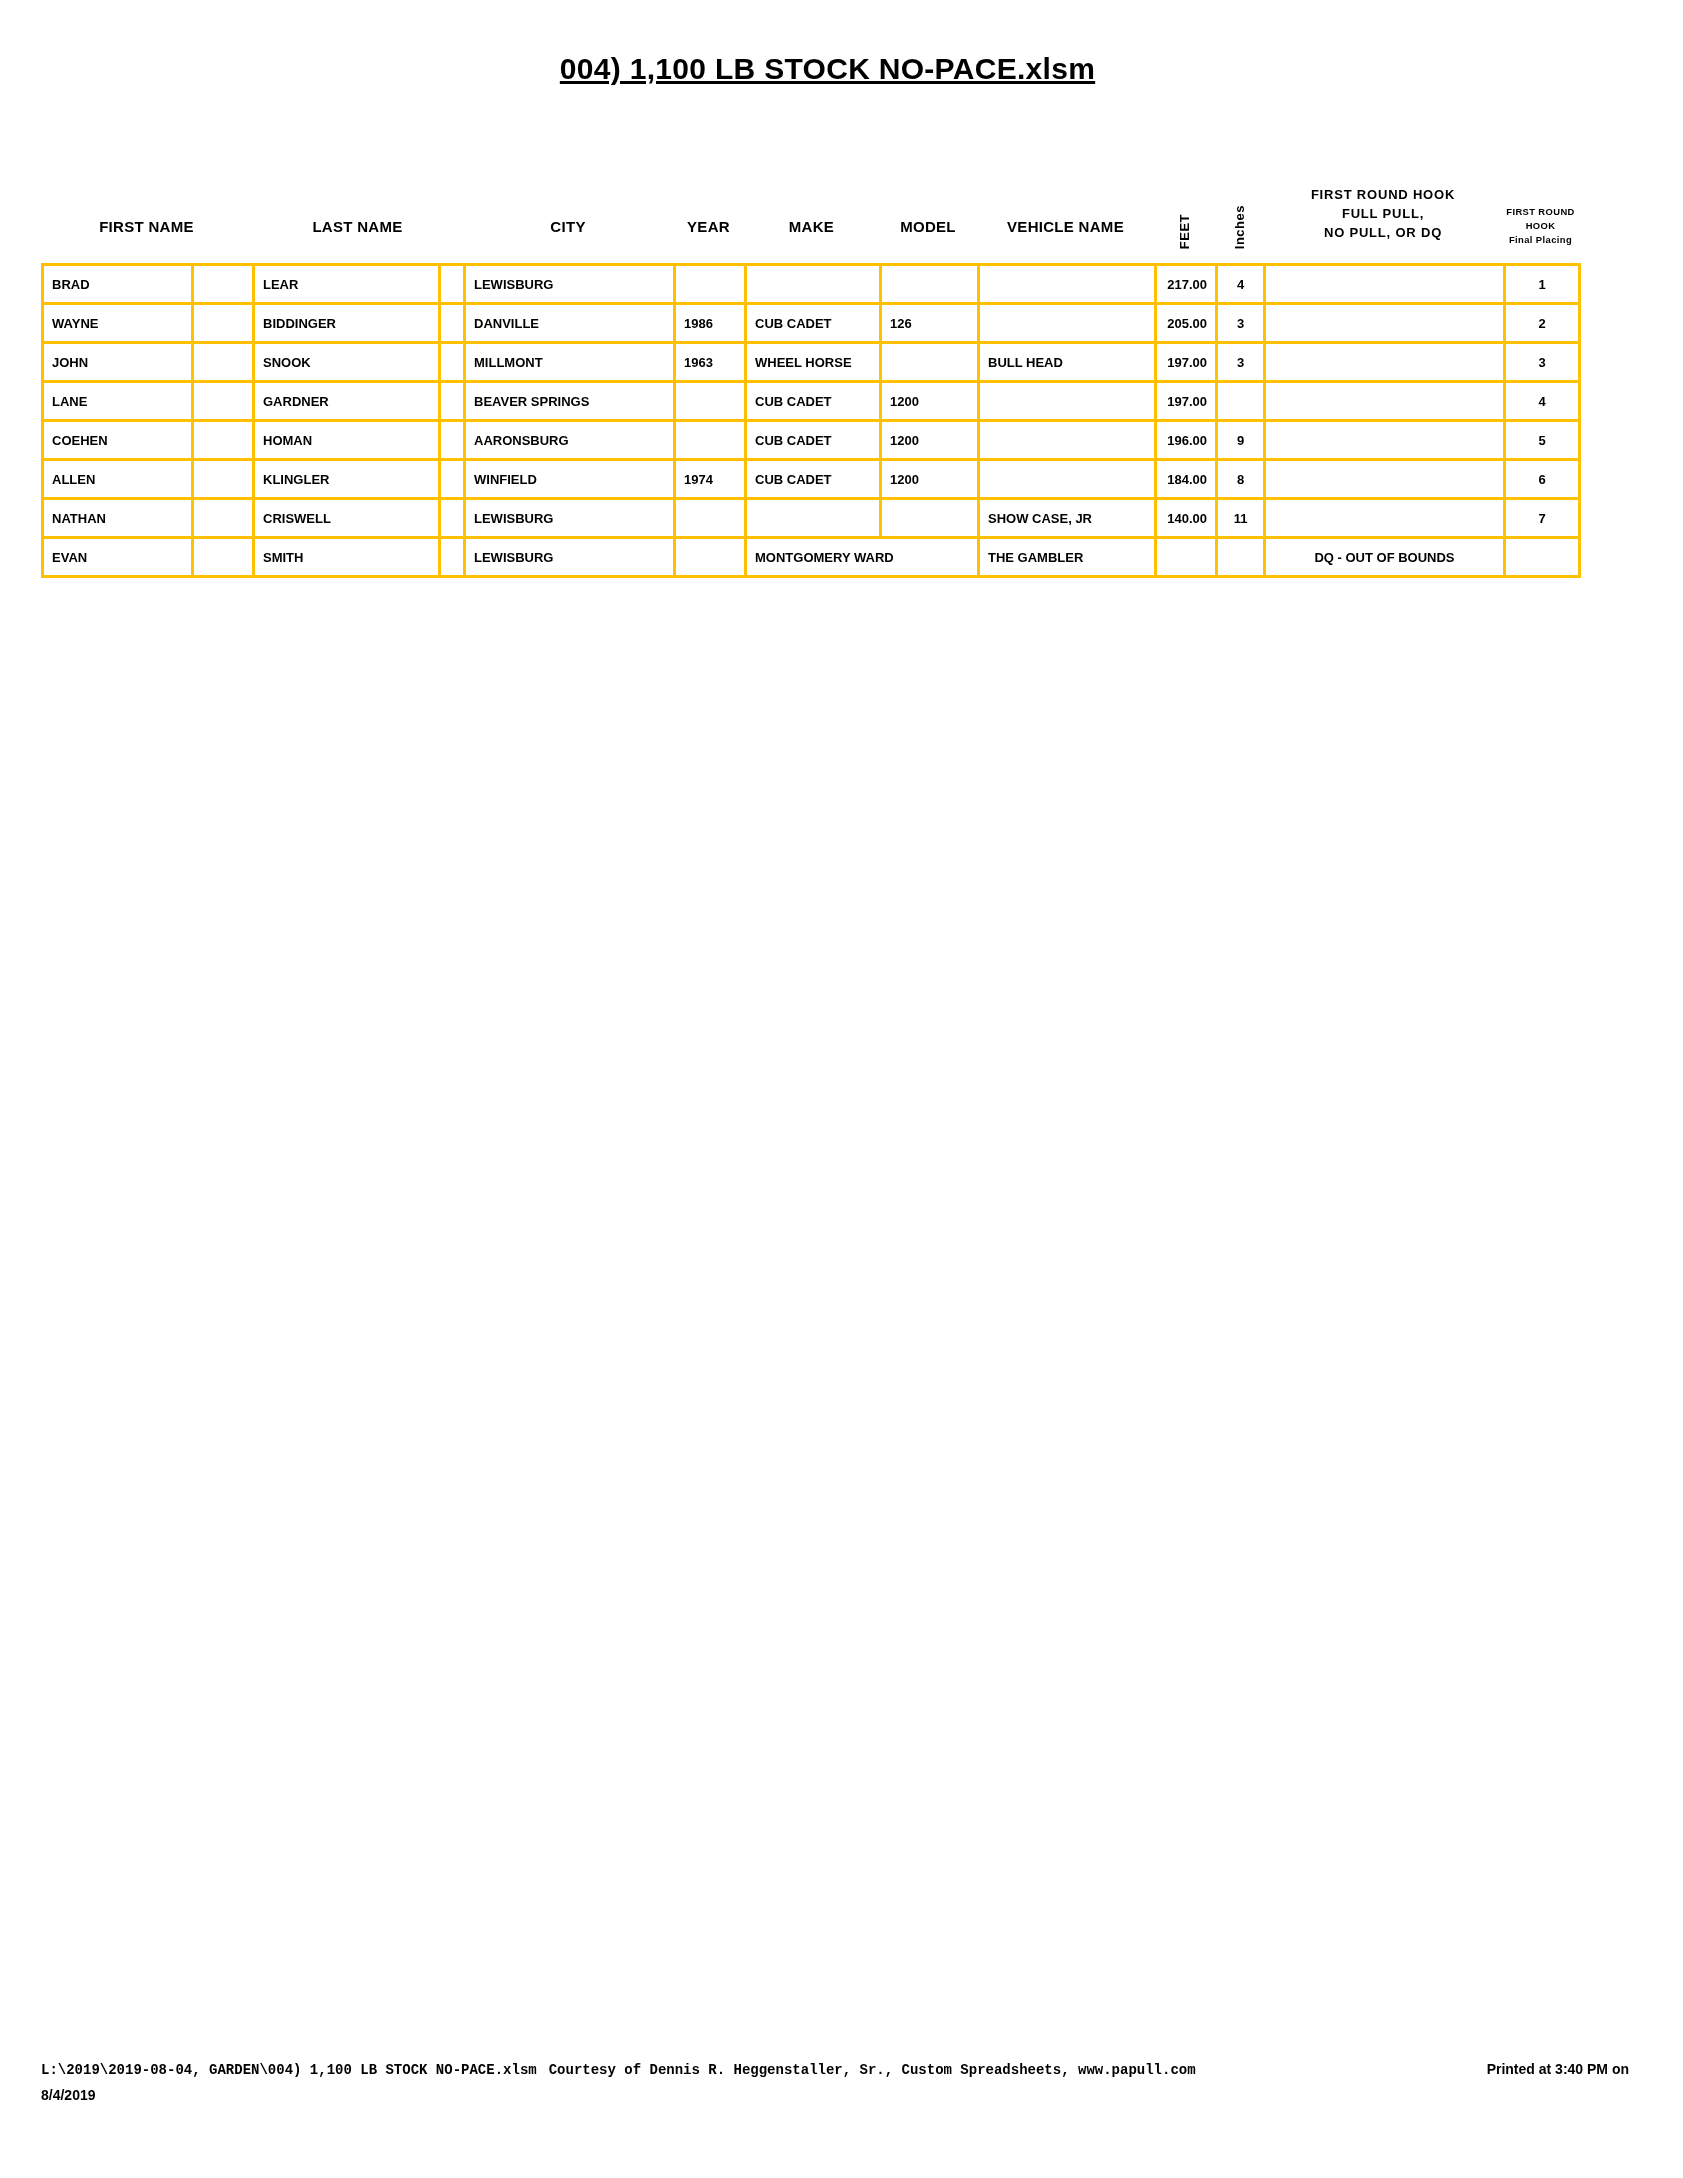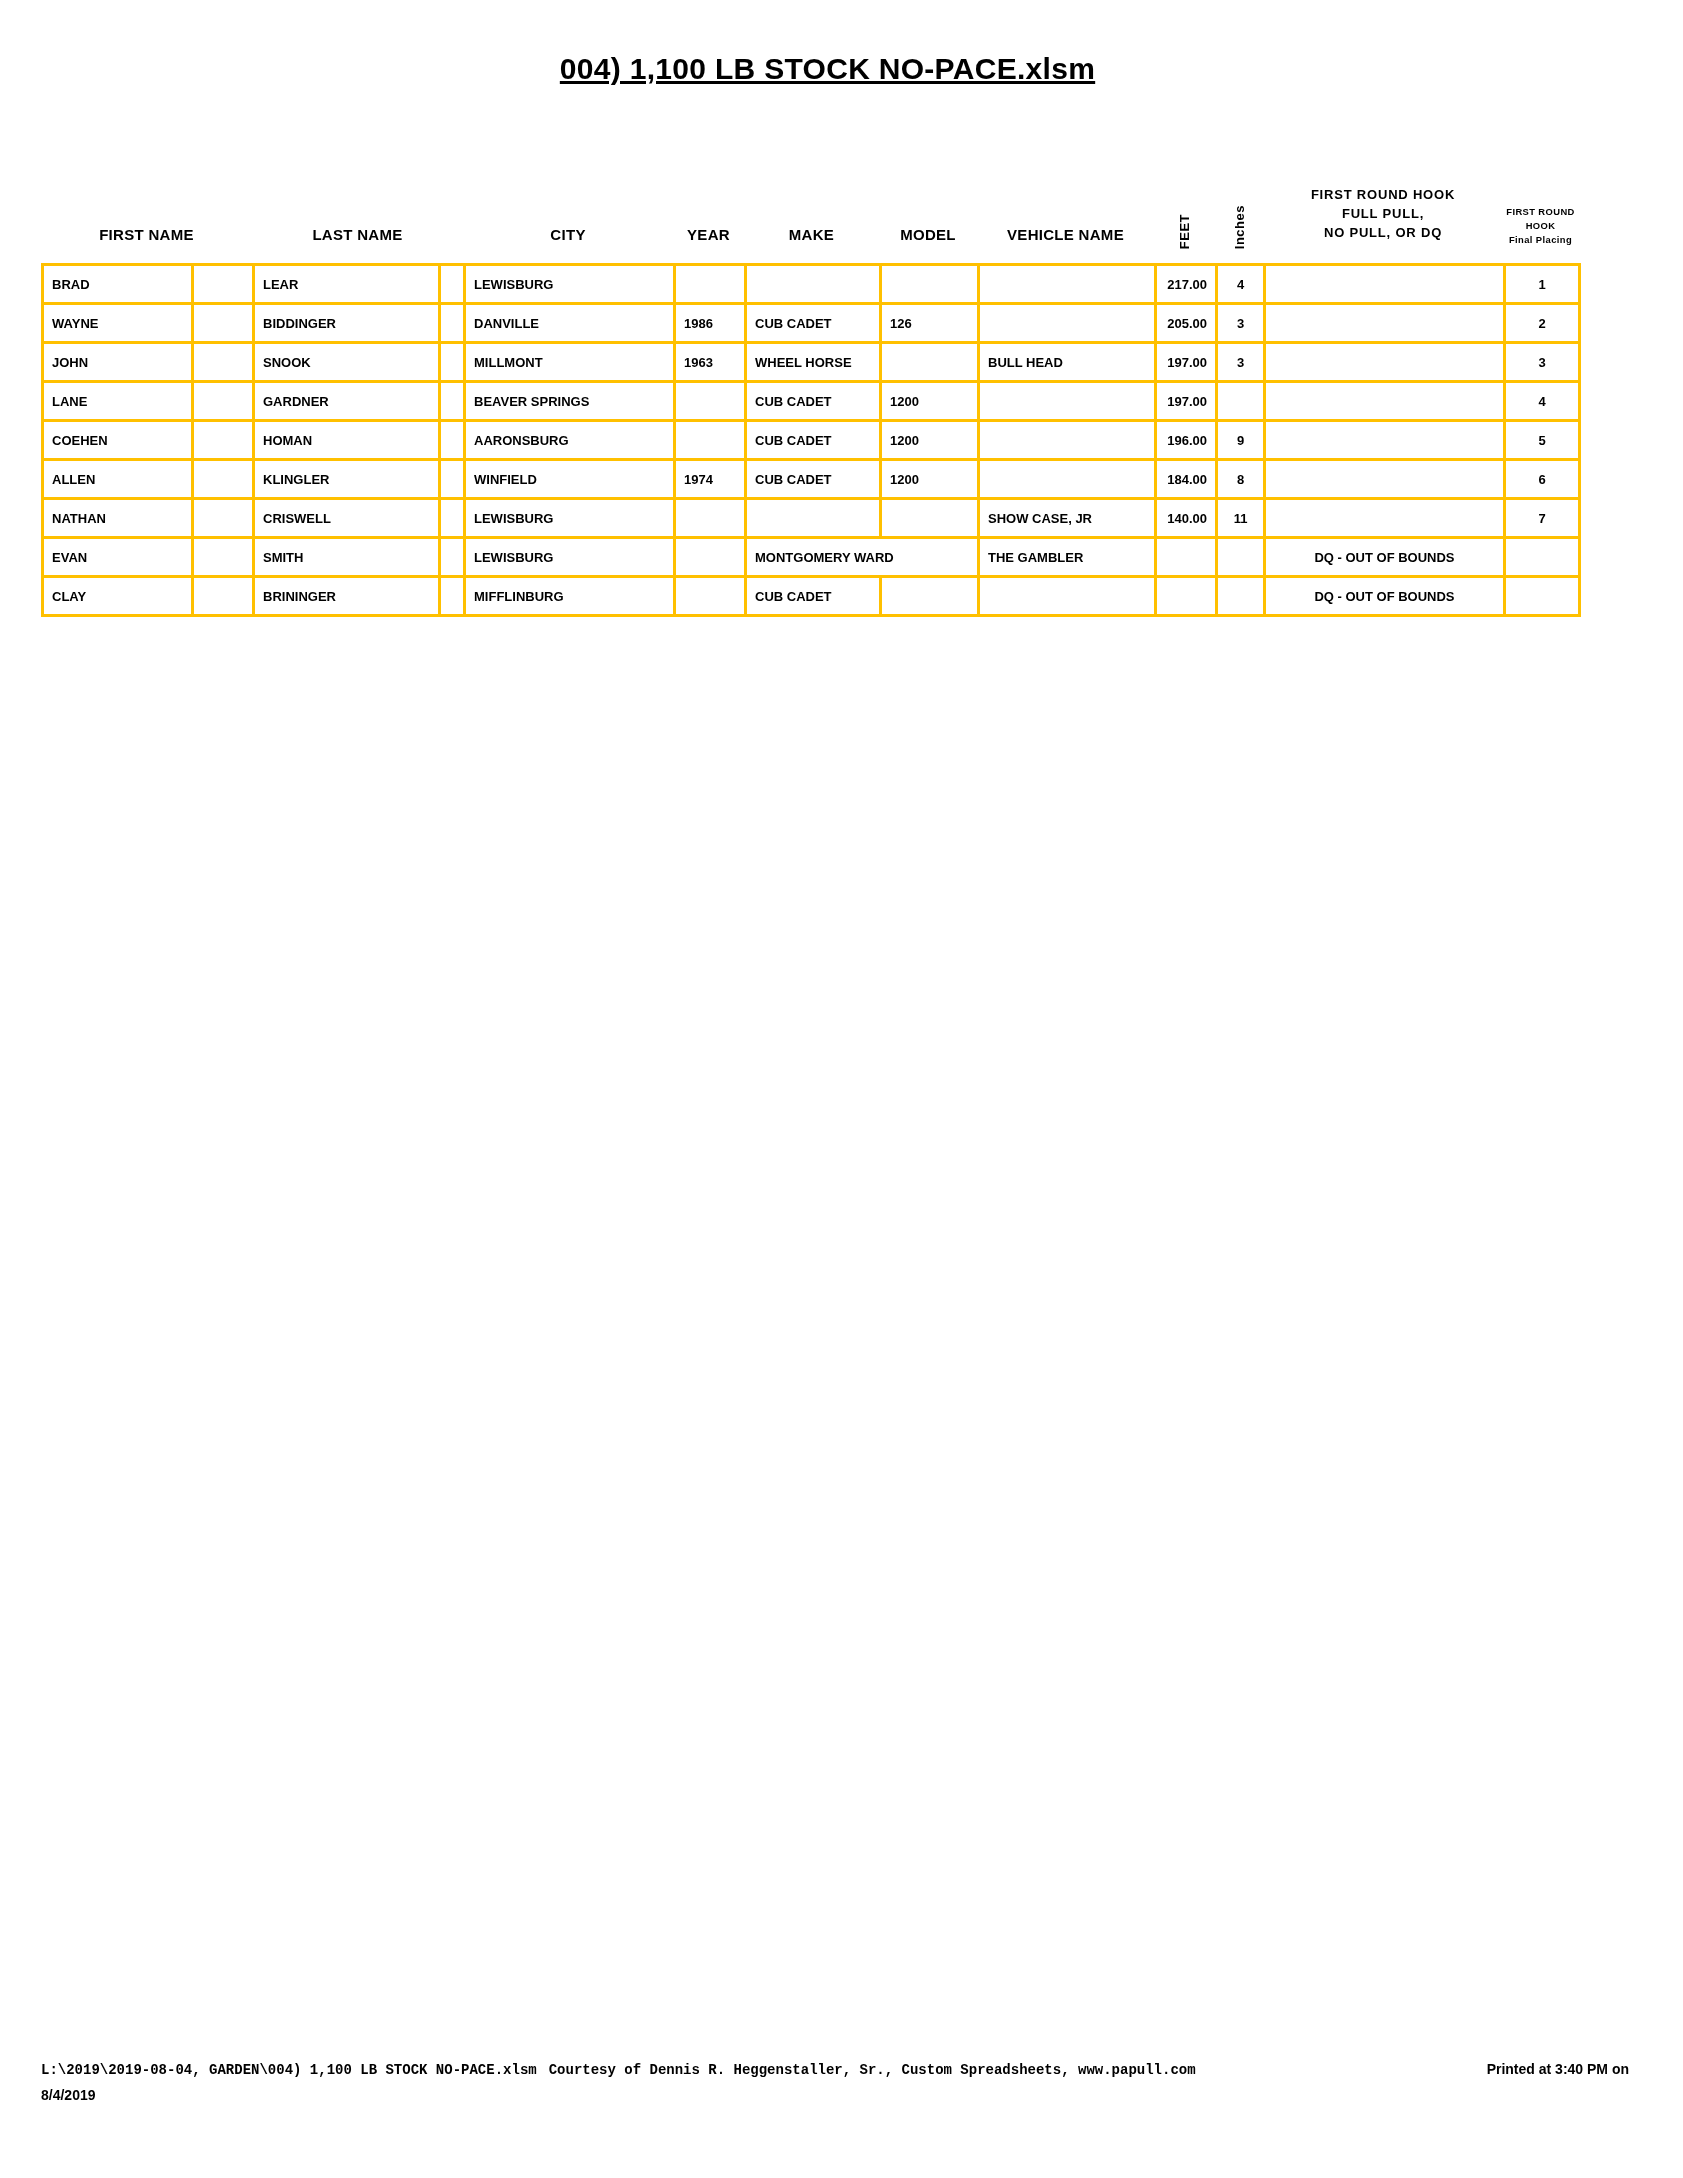--- a/index.html
+++ b/index.html
@@ -23,21 +23,21 @@
   .sheet{position:absolute;left:41px;top:147px;width:1538px;}
 
   
   .header-grid{
     display:grid;height:116px;
     grid-template-columns:150px 61px 186px 25px 210px 71px 135px 98px 177px 61px 48px 240px 75px;
     align-items:end;
   }
   .hdr{
     font-weight:700;text-align:center;font-size:15px;letter-spacing:0.3px;
-    padding-bottom:20px;white-space:nowrap;
+    padding-bottom:28px;white-space:nowrap;
   }
   .hdr-first{grid-column:1/3;}
   .hdr-last{grid-column:3/5;}
   .hdr-rot{
     writing-mode:vertical-rl;transform:rotate(180deg);
     justify-self:center;font-size:13px;padding-bottom:0;
     margin-bottom:14px;letter-spacing:0.5px;
   }
   .hdr-hook{font-size:13px;line-height:1.45;letter-spacing:0.8px;padding-bottom:20px;white-space:normal;}
   .hdr-final{font-size:9.4px;line-height:1.5;letter-spacing:0.4px;padding-bottom:16px;white-space:normal;}
@@ -227,35 +227,20 @@
           <td class="cell spacer"></td>
           <td class="cell city">LEWISBURG</td>
           <td class="cell year"></td>
           <td class="cell make" colspan="2">MONTGOMERY WARD</td>
           <td class="cell vehicle_name">THE GAMBLER</td>
           <td class="cell feet"></td>
           <td class="cell inches"></td>
           <td class="cell hook">DQ - OUT OF BOUNDS</td>
           <td class="cell placing"></td>
         </tr>
-        <tr>
-          <td class="cell first_name">CLAY</td>
-          <td class="cell spacer"></td>
-          <td class="cell last_name">BRININGER</td>
-          <td class="cell spacer"></td>
-          <td class="cell city">MIFFLINBURG</td>
-          <td class="cell year"></td>
-          <td class="cell make">CUB CADET</td>
-          <td class="cell model"></td>
-          <td class="cell vehicle_name"></td>
-          <td class="cell feet"></td>
-          <td class="cell inches"></td>
-          <td class="cell hook">DQ - OUT OF BOUNDS</td>
-          <td class="cell placing"></td>
-        </tr>
       </tbody>
   </table>
 
 </div>
 
 <div class="footer">
   <div class="footer-line1">
     <div class="footer-left">
       <span>L:\2019\2019-08-04, GARDEN\004) 1,100 LB STOCK NO-PACE.xlsm</span>
       <span>Courtesy of Dennis R. Heggenstaller, Sr., Custom Spreadsheets, www.papull.com</span>

